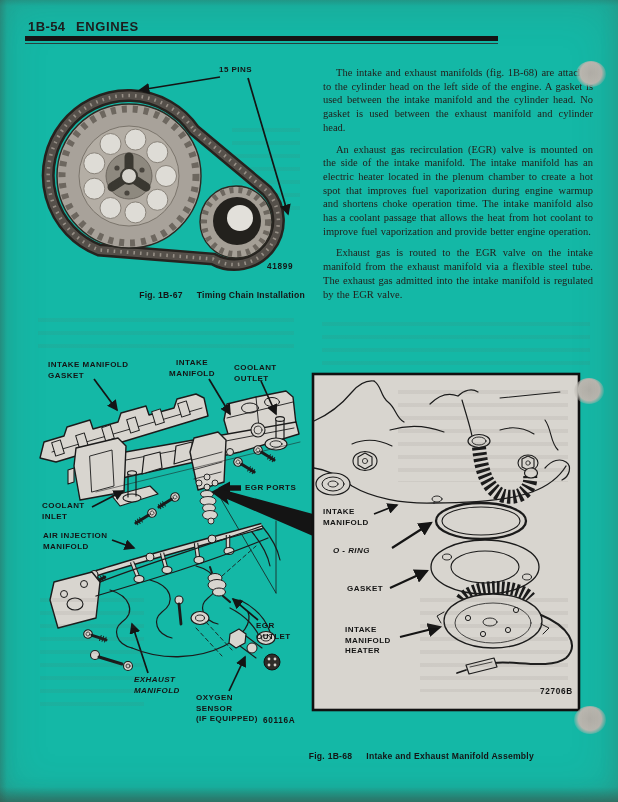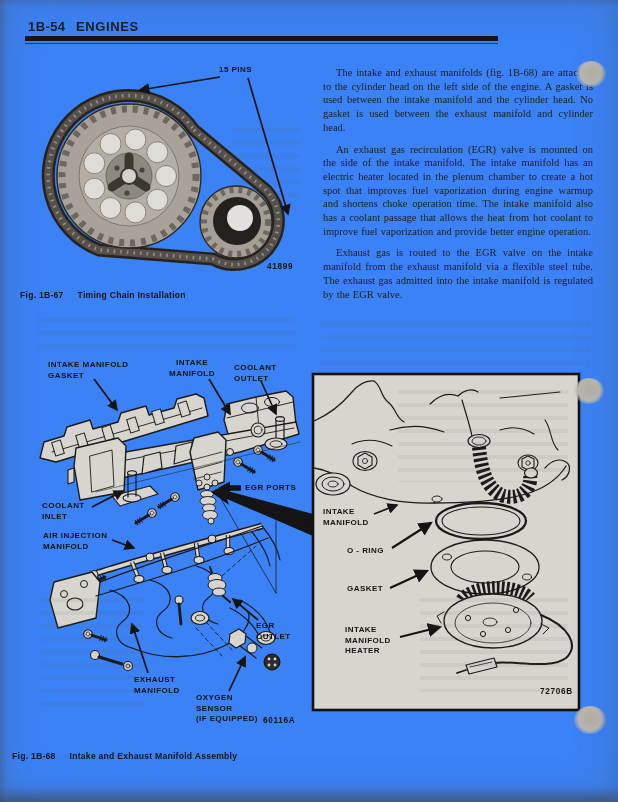--- a/index.html
+++ b/index.html
@@ -1,18 +1,18 @@
 <!DOCTYPE html>
 <html><head>
 <meta charset="utf-8">
 <style>
   html,body{margin:0;padding:0;background:#888;}
   .page{
     position:relative;width:618px;height:802px;overflow:hidden;
-    background:#3b82f6;
+    background:#14b8a6;
     font-family:"Liberation Sans",sans-serif;color:#1c1c1c;
   }
   .page::after{
     content:"";position:absolute;inset:0;pointer-events:none;
     box-shadow:inset 0 0 46px rgba(88,82,72,.22), inset 0 -8px 18px rgba(70,64,55,.18);
   }
   .edge-bottom{position:absolute;left:0;right:0;bottom:0;height:15px;
     background:linear-gradient(to bottom,rgba(58,53,45,0),rgba(58,53,45,.42));}
   .edge-left{position:absolute;left:0;top:0;bottom:0;width:7px;
     background:linear-gradient(to right,rgba(58,53,45,.20),rgba(58,53,45,0));}
@@ -32,21 +32,21 @@
     text-align:justify;text-indent:13px;color:#22211d;word-spacing:.6px;}
 
   
   .dlabel{position:absolute;font-weight:bold;font-size:8px;line-height:1.32;
     letter-spacing:.45px;color:#141414;white-space:pre-line;}
   .center{text-align:center;}
   .dnum{position:absolute;font-weight:bold;font-size:8.2px;letter-spacing:.7px;color:#141414;}
 
   
   .figcap{position:absolute;font-weight:bold;font-size:8.6px;letter-spacing:.25px;
-    color:#151515;text-align:left;}
+    color:#151515;text-align:right;}
   .figcap .gap{display:inline-block;width:14px;}
 
   
   .hole{position:absolute;border-radius:50%;
     background:radial-gradient(circle at 50% 46%,#b2afa8 0%,#bbb8b1 52%,rgba(187,184,177,0) 78%);}
 
   
   .bleed{position:absolute;pointer-events:none;filter:blur(.6px);
     background:repeating-linear-gradient(to bottom,
       rgba(104,98,89,.085) 0 4px, rgba(104,98,89,0) 4px 13px);}
@@ -347,32 +347,32 @@
 GASKET</div>
   <div class="dlabel center" style="left:163px;top:358px;width:58px;">INTAKE
 MANIFOLD</div>
   <div class="dlabel" style="left:234px;top:363px;">COOLANT
 OUTLET</div>
   <div class="dlabel" style="left:245px;top:483px;">EGR PORTS</div>
   <div class="dlabel" style="left:42px;top:501px;">COOLANT
 INLET</div>
   <div class="dlabel" style="left:43px;top:531px;">AIR INJECTION
 MANIFOLD</div>
-  <div class="dlabel" style="left:134px;top:675px;">EXHAUST
+  <div class="dlabel" style="left:134px;top:675px;font-style:italic;">EXHAUST
 MANIFOLD</div>
   <div class="dlabel" style="left:196px;top:693px;">OXYGEN
 SENSOR
 (IF EQUIPPED)</div>
   <div class="dlabel" style="left:256px;top:621px;">EGR
 OUTLET</div>
   <div class="dnum" style="left:263px;top:716px;">60116A</div>
 
   <div class="dlabel" style="left:323px;top:507px;">INTAKE
 MANIFOLD</div>
-  <div class="dlabel" style="left:347px;top:546px;">O - RING</div>
+  <div class="dlabel" style="left:333px;top:546px;font-style:italic;">O - RING</div>
   <div class="dlabel" style="left:347px;top:584px;">GASKET</div>
   <div class="dlabel" style="left:345px;top:625px;">INTAKE
 MANIFOLD
 HEATER</div>
   <div class="dnum" style="left:540px;top:687px;">72706B</div>
 
   <div class="figcap" style="left:12px;top:751px;width:522px;">
     <span>Fig. 1B-68</span><span class="gap"></span><span>Intake and Exhaust Manifold Assembly</span>
   </div>
 

